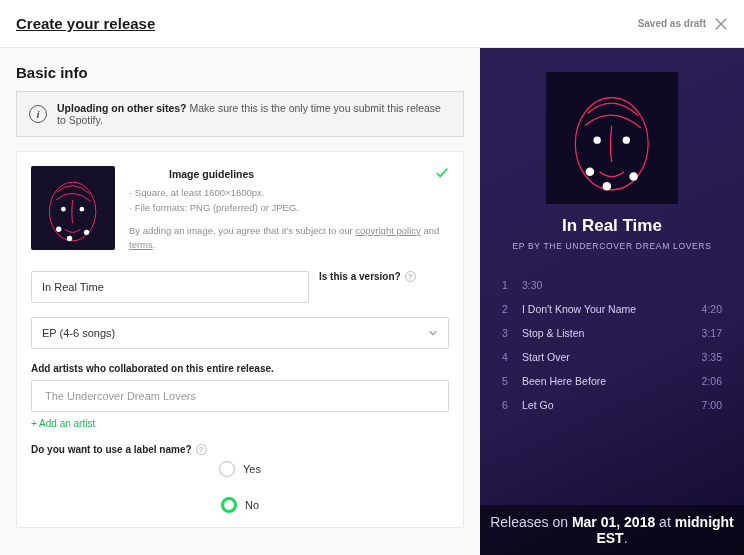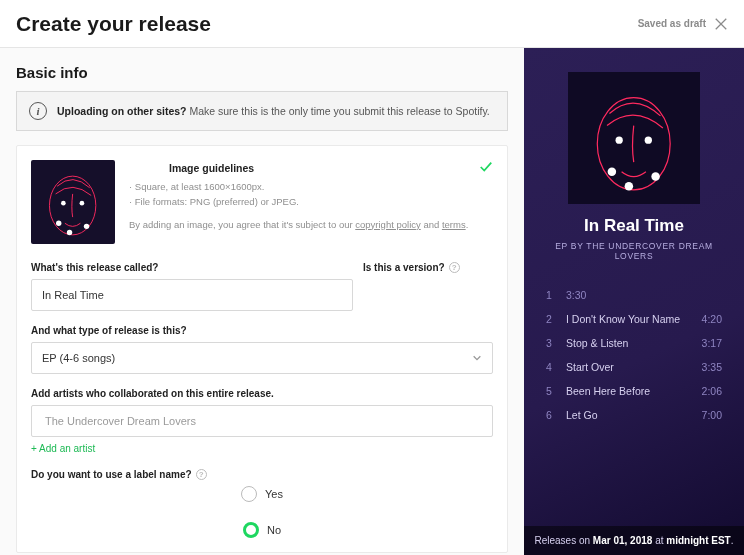--- a/index.html
+++ b/index.html
@@ -14,30 +14,30 @@
   }
 
   
   .topbar {
     height: 48px;
     border-bottom: 1px solid #e5e5e5;
     display: flex;
     align-items: center;
     padding: 0 16px;
   }
-  .topbar-title { font-size: 21px; font-weight: 700; }
+  .topbar-title { font-size: 15px; font-weight: 700; text-decoration: underline; }
   .topbar-spacer { flex: 1; }
   .topbar-draft { color: #8b8b8b; font-size: 10px; margin-right: 8px; font-weight: bold; }
   .close-x { width: 14px; height: 14px; cursor: pointer; }
   .close-x svg { stroke: #8b8b8b; stroke-width: 1.5; }
 
   
   .layout { display: flex; height: calc(100% - 48px); }
   .left {
-    width: 524px;
+    width: 480px;
     padding: 16px 16px 16px 16px;
     background: #fafafa;
     overflow: hidden;
   }
   .right {
     flex: 1;
     background: linear-gradient(155deg, #2c1f56 0%, #271a4e 60%, #120a2f 100%);
     color: #fff;
     display: flex;
     flex-direction: column;
@@ -148,21 +148,21 @@
     font-size: 10.5px;
     color: #d6d0ef;
   }
   .track-num { width: 20px; color: #8f85c2; }
   .track-name { flex: 1; }
   .track-dur { color: #8f85c2; font-variant-numeric: tabular-nums; }
 
   .release-footer {
     background: rgba(0,0,0,0.5);
     text-align: center;
-    font-size: 10px;
+    font-size: 14px;
     color: #d6d0ef;
     padding: 9px 0;
   }
   .release-footer strong { color: #fff; font-weight: 600; }
 </style>
 </head>
 <body>
 
 <div class="topbar">
   <div class="topbar-title">Create your release</div>
@@ -216,36 +216,34 @@
         </div>
         <div class="check-ok">
           <svg viewBox="0 0 16 16">
               <path d="M2 8 L6 12 L14 3"></path>
             </svg>
         </div>
       </div>
 
       <div class="fieldrow">
         <div class="field">
-          <div class="label">What's this release called?</div>
           <div class="input">
             <span>In Real Time</span>
           </div>
         </div>
         <div class="field-sm">
           <div class="label">
             <span>Is this a version?</span>
             <span class="qmark">?</span>
           </div>
         </div>
       </div>
 
       <div class="fieldrow">
         <div class="field">
-          <div class="label">And what type of release is this?</div>
           <div class="select filled">
             <span>EP (4-6 songs)</span>
             <span class="chev"><svg viewBox="0 0 12 12">
                   <path d="M2 4 L6 8 L10 4"></path>
                 </svg></span>
           </div>
         </div>
       </div>
 
       <div class="fieldrow">

